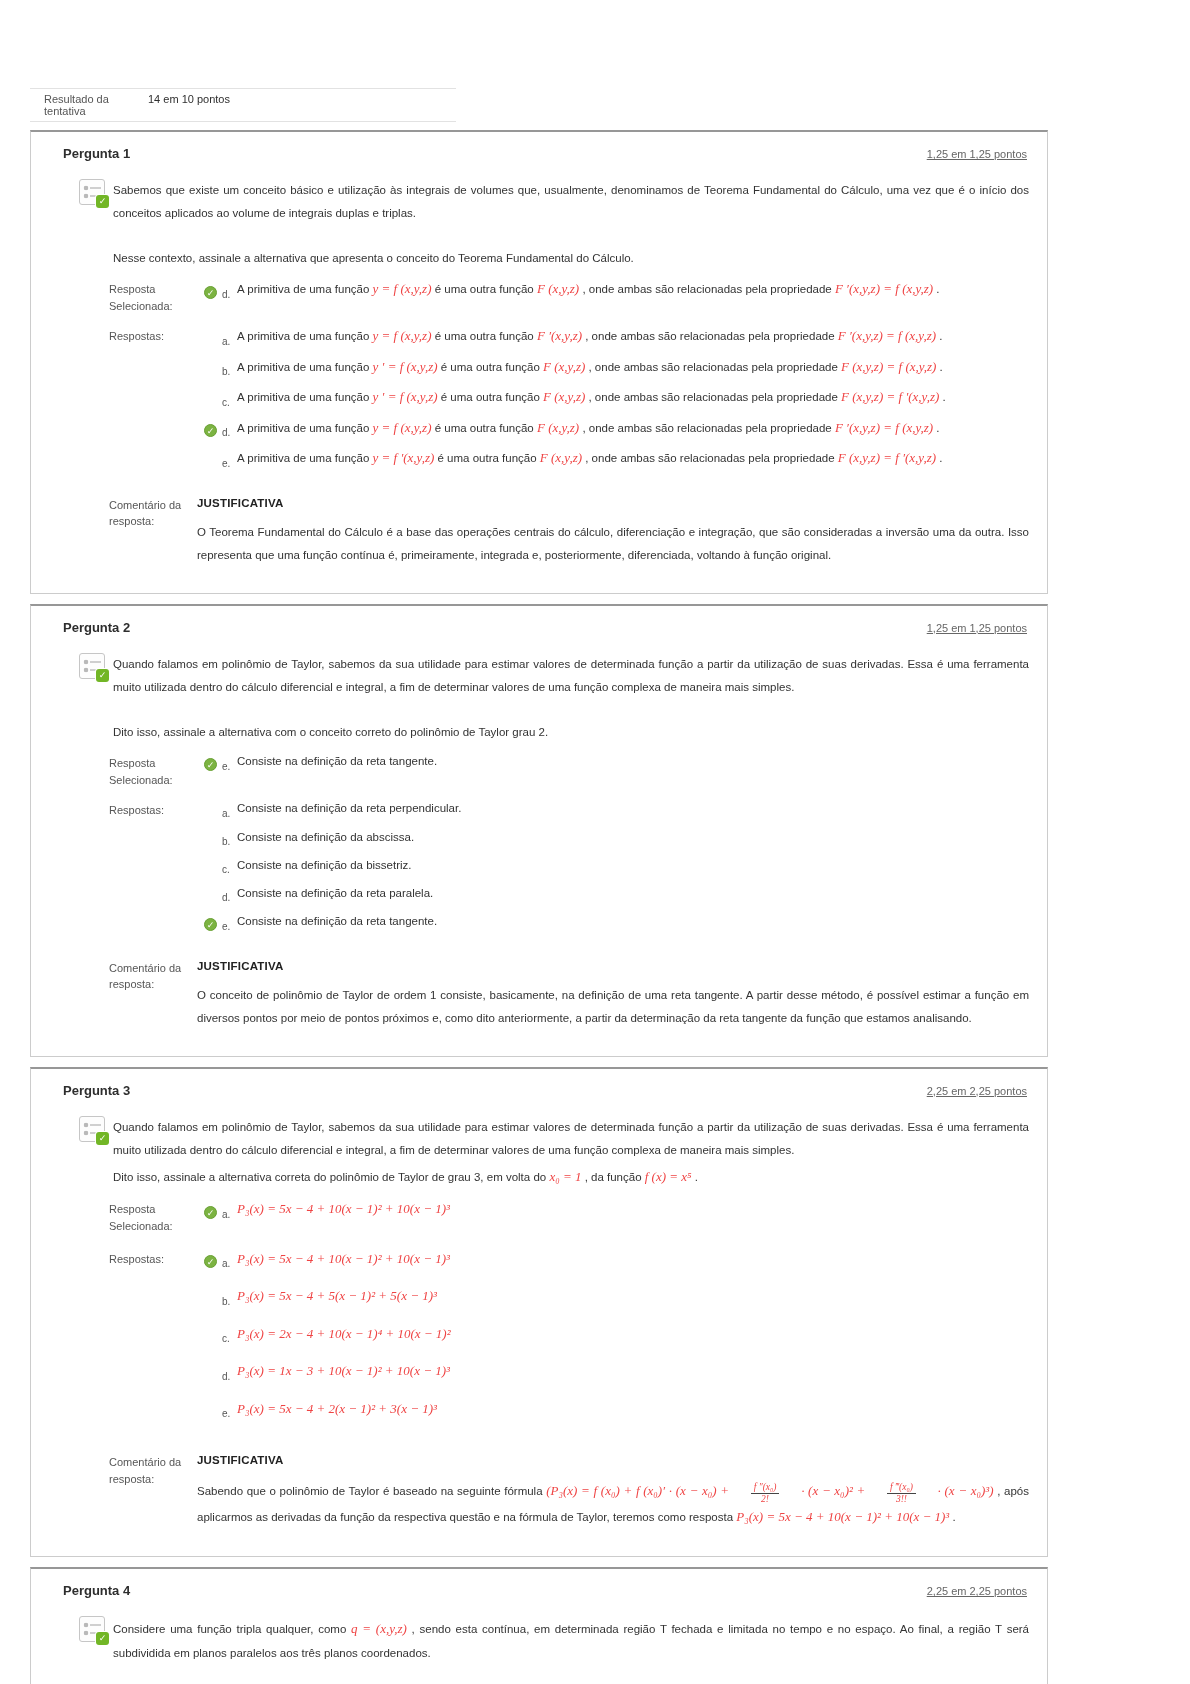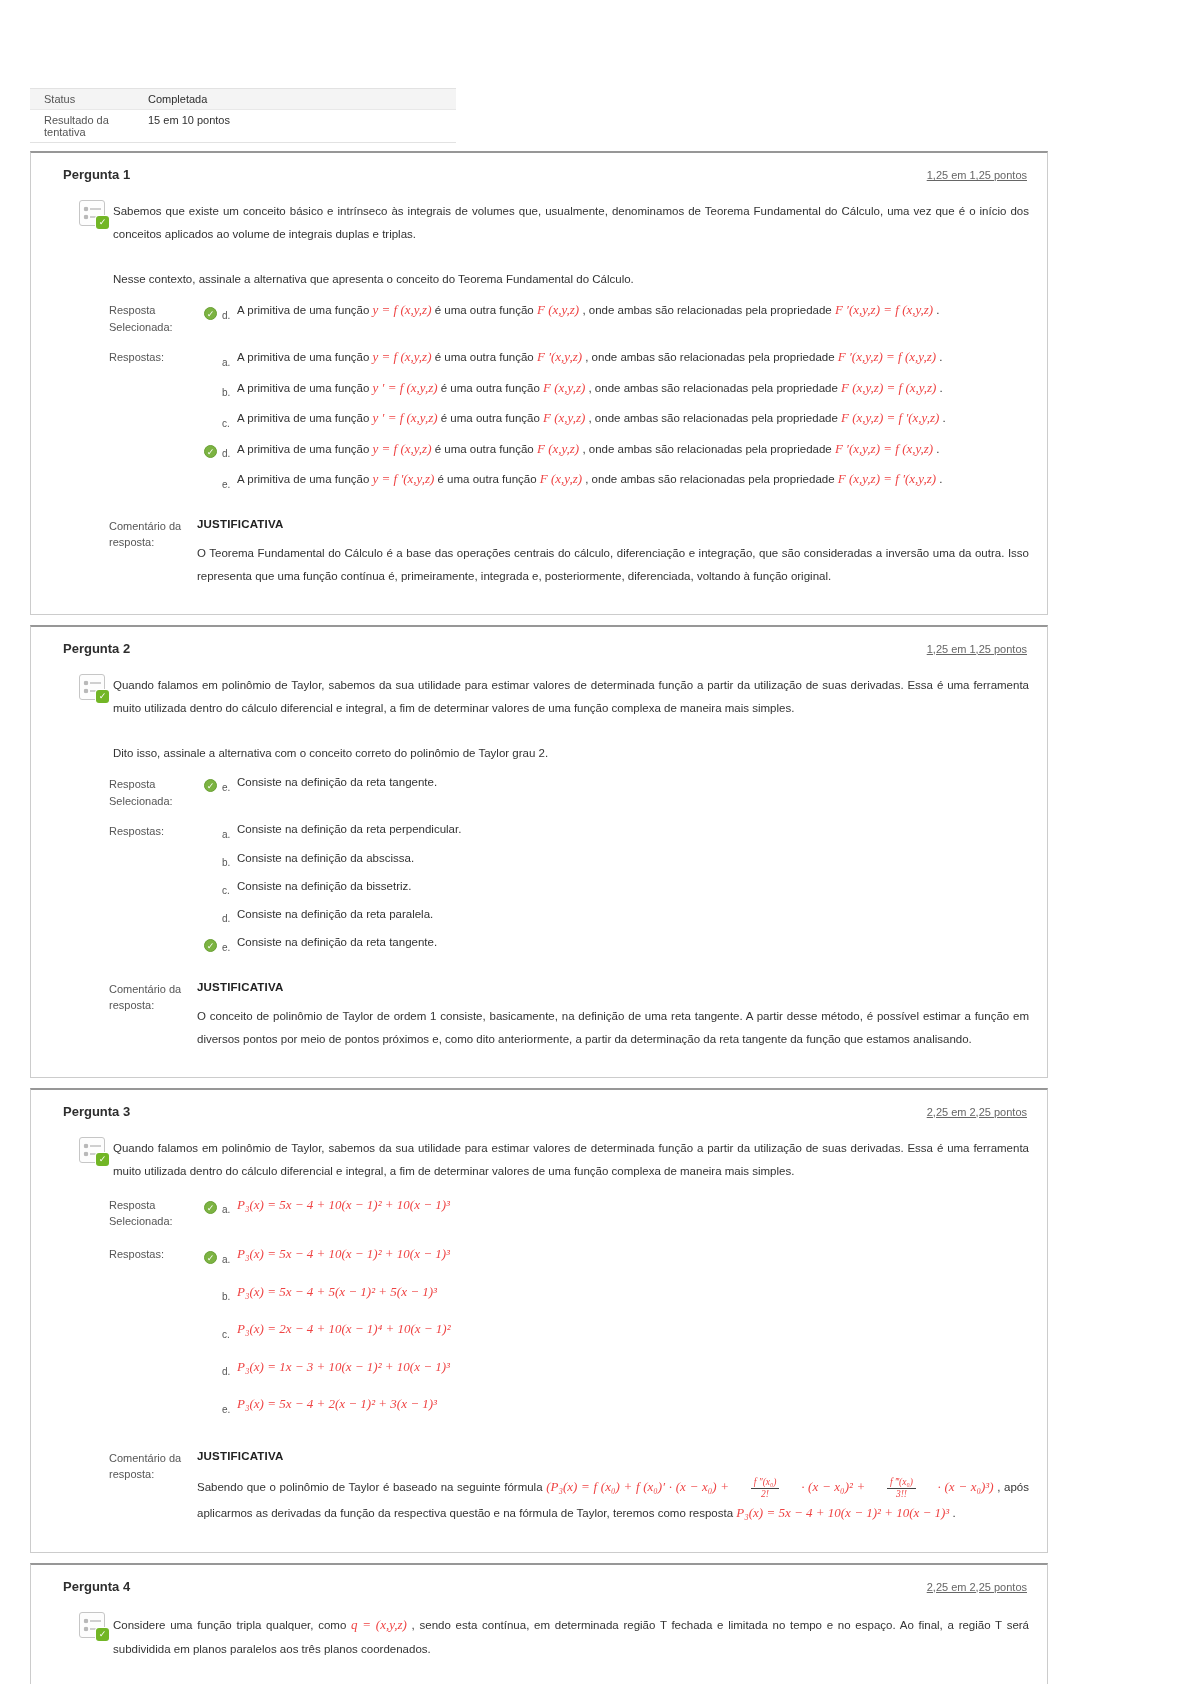--- a/index.html
+++ b/index.html
@@ -70,44 +70,40 @@
   .frac .den{padding:0 3px;}
   
   .comment{margin-top:16px;}
   .just-title{font-weight:bold;font-size:11.5px;color:#222;letter-spacing:.2px;margin-top:2px;}
   .just-text{margin:12px 0 0 0;line-height:2.0;text-align:justify;}
 </style>
 </head>
 <body>
 
 <div class="status-table">
-  <div class="srow first">
-    <span class="slabel">Status</span>
-    <span class="svalue">Completada</span>
-  </div>
   <div class="srow">
     <span class="slabel">Resultado da tentativa</span>
-    <span class="svalue">15 em 10 pontos</span>
+    <span class="svalue">14 em 10 pontos</span>
   </div>
 </div>
 
 <div id="questions">
     <section class="qbox">
       <div class="qhead">
         <span class="qtitle">Pergunta 1</span>
         <span class="qpoints">1,25 em 1,25 pontos</span>
       </div>
       <div class="qbody">
         <div class="prompt-wrap">
           <span class="qicon">
             <span class="qicon-face"></span>
             <span class="qicon-badge">✓</span>
           </span>
           <div class="prompt-col">
-            <p class="prompt-par"><span class="txt">Sabemos que existe um conceito básico e intrínseco às integrais de volumes que, usualmente, denominamos de Teorema Fundamental do Cálculo, uma vez que é o início dos conceitos aplicados ao volume de integrais duplas e triplas.</span></p>
+            <p class="prompt-par"><span class="txt">Sabemos que existe um conceito básico e utilização às integrais de volumes que, usualmente, denominamos de Teorema Fundamental do Cálculo, uma vez que é o início dos conceitos aplicados ao volume de integrais duplas e triplas.</span></p>
             <p class="prompt2"><span class="txt">Nesse contexto, assinale a alternativa que apresenta o conceito do Teorema Fundamental do Cálculo.</span></p>
           </div>
         </div>
         <div class="answers">
           <div class="arow">
             <div class="alabel">Resposta Selecionada:</div>
             <div class="acontent">
               <div class="opt">
                 <span class="icol">
                   <span class="chk">✓</span>
@@ -236,20 +232,21 @@
         <span class="qpoints">2,25 em 2,25 pontos</span>
       </div>
       <div class="qbody">
         <div class="prompt-wrap">
           <span class="qicon">
             <span class="qicon-face"></span>
             <span class="qicon-badge">✓</span>
           </span>
           <div class="prompt-col">
             <p class="prompt-par"><span class="txt">Quando falamos em polinômio de Taylor, sabemos da sua utilidade para estimar valores de determinada função a partir da utilização de suas derivadas. Essa é uma ferramenta muito utilizada dentro do cálculo diferencial e integral, a fim de determinar valores de uma função complexa de maneira mais simples.</span></p>
+            <p class="prompt2 tight"><span class="txt">Dito isso, assinale a alternativa correta do polinômio de Taylor de grau 3, em volta do </span><span class="math">x₀ = 1</span><span class="txt"> , da função </span><span class="math">f (x) = x⁵</span><span class="txt"> .</span></p>
           </div>
         </div>
         <div class="answers">
           <div class="arow">
             <div class="alabel">Resposta Selecionada:</div>
             <div class="acontent">
               <div class="opt mathrow">
                 <span class="icol">
                   <span class="chk">✓</span>
                 </span>

